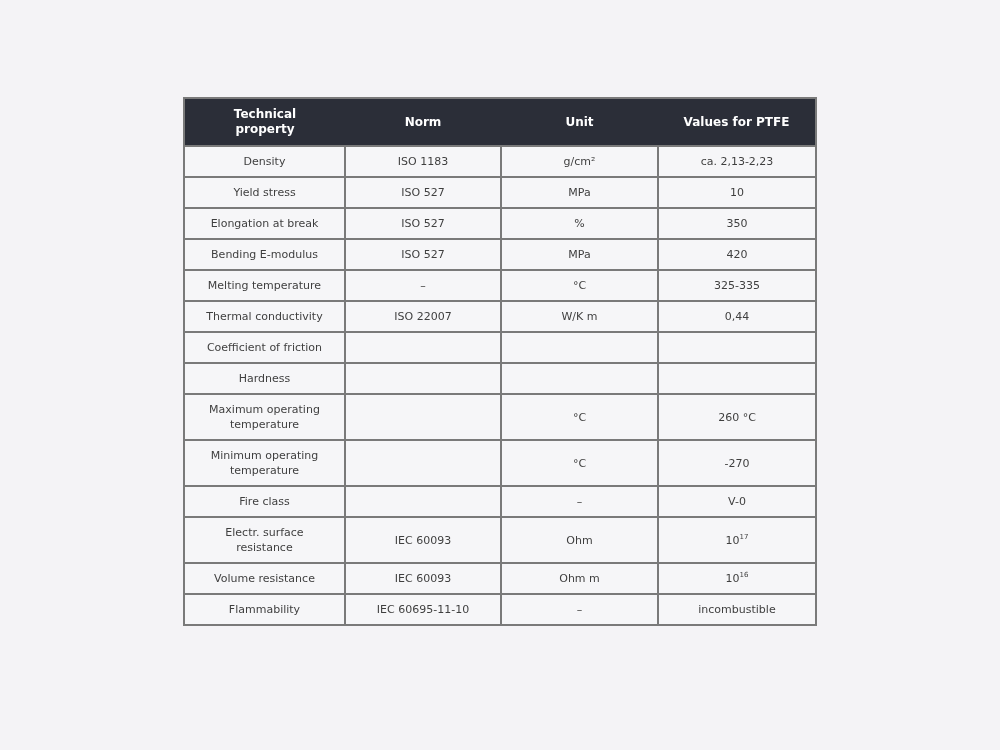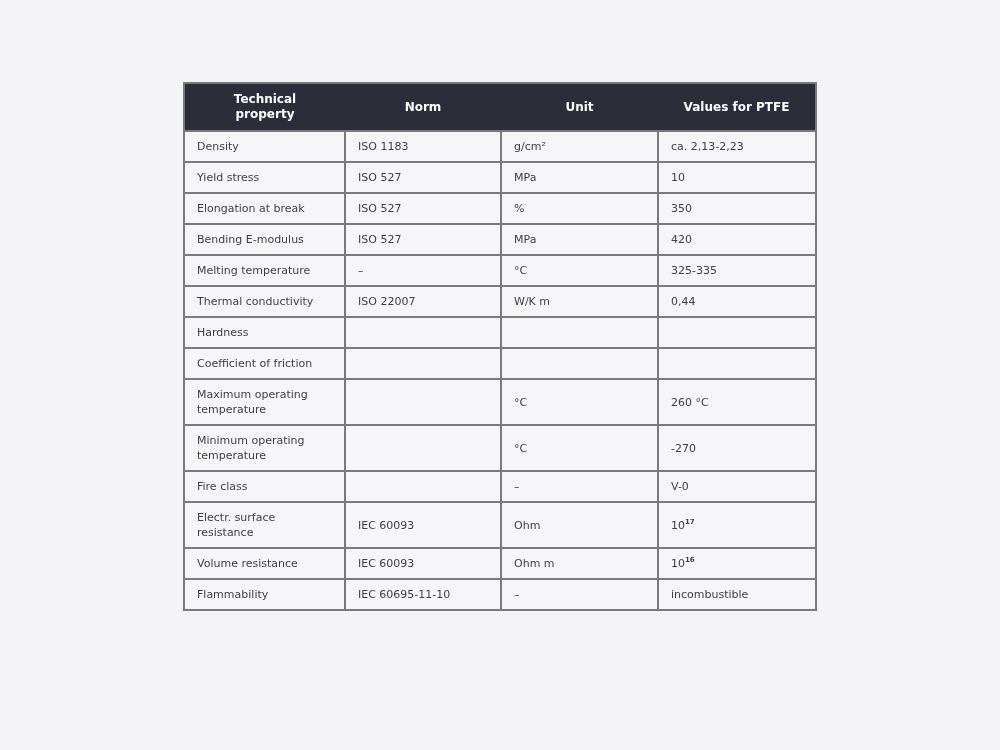--- a/index.html
+++ b/index.html
@@ -19,21 +19,21 @@
     width: 1000px;
     height: 750px;
     background: var(--page-bg);
     font-family: "DejaVu Sans", "Liberation Sans", sans-serif;
     position: relative;
     overflow: hidden;
   }
   table.props {
     position: absolute;
     left: 183px;
-    top: 82px;
+    top: 97px;
     width: 632px;
     border-collapse: collapse;
     table-layout: fixed;
     border: 2px solid var(--border);
   }
   table.props th {
     background: var(--header-bg);
     color: var(--header-text);
     font-size: 12px;
     font-weight: bold;
@@ -44,30 +44,29 @@
     white-space: pre-line;
     border: none;
     height: 46px;
   }
   table.props td {
     background: var(--cell-bg);
     color: var(--text);
     font-size: 11px;
     line-height: 15px;
     padding: 7px 12px;
-    text-align: left;
+    text-align: center;
     vertical-align: middle;
     border: 2px solid var(--border);
     height: 29px;
   }
   table.props td sup {
     font-size: 7px;
     line-height: 0;
     vertical-align: super;
-    font-weight: bold;
   }
 </style>
 </head>
 <body>
 
 <table class="props">
   <colgroup>
     <col style="width:161px">
     <col style="width:156px">
     <col style="width:157px">
@@ -113,27 +112,27 @@
         <td>°C</td>
         <td>325-335</td>
       </tr>
       <tr>
         <td>Thermal conductivity</td>
         <td>ISO 22007</td>
         <td>W/K m</td>
         <td>0,44</td>
       </tr>
       <tr>
-        <td>Hardness</td>
+        <td>Coefficient of friction</td>
         <td></td>
         <td></td>
         <td></td>
       </tr>
       <tr>
-        <td>Coefficient of friction</td>
+        <td>Hardness</td>
         <td></td>
         <td></td>
         <td></td>
       </tr>
       <tr>
         <td>Maximum operating temperature</td>
         <td></td>
         <td>°C</td>
         <td>260 °C</td>
       </tr>

